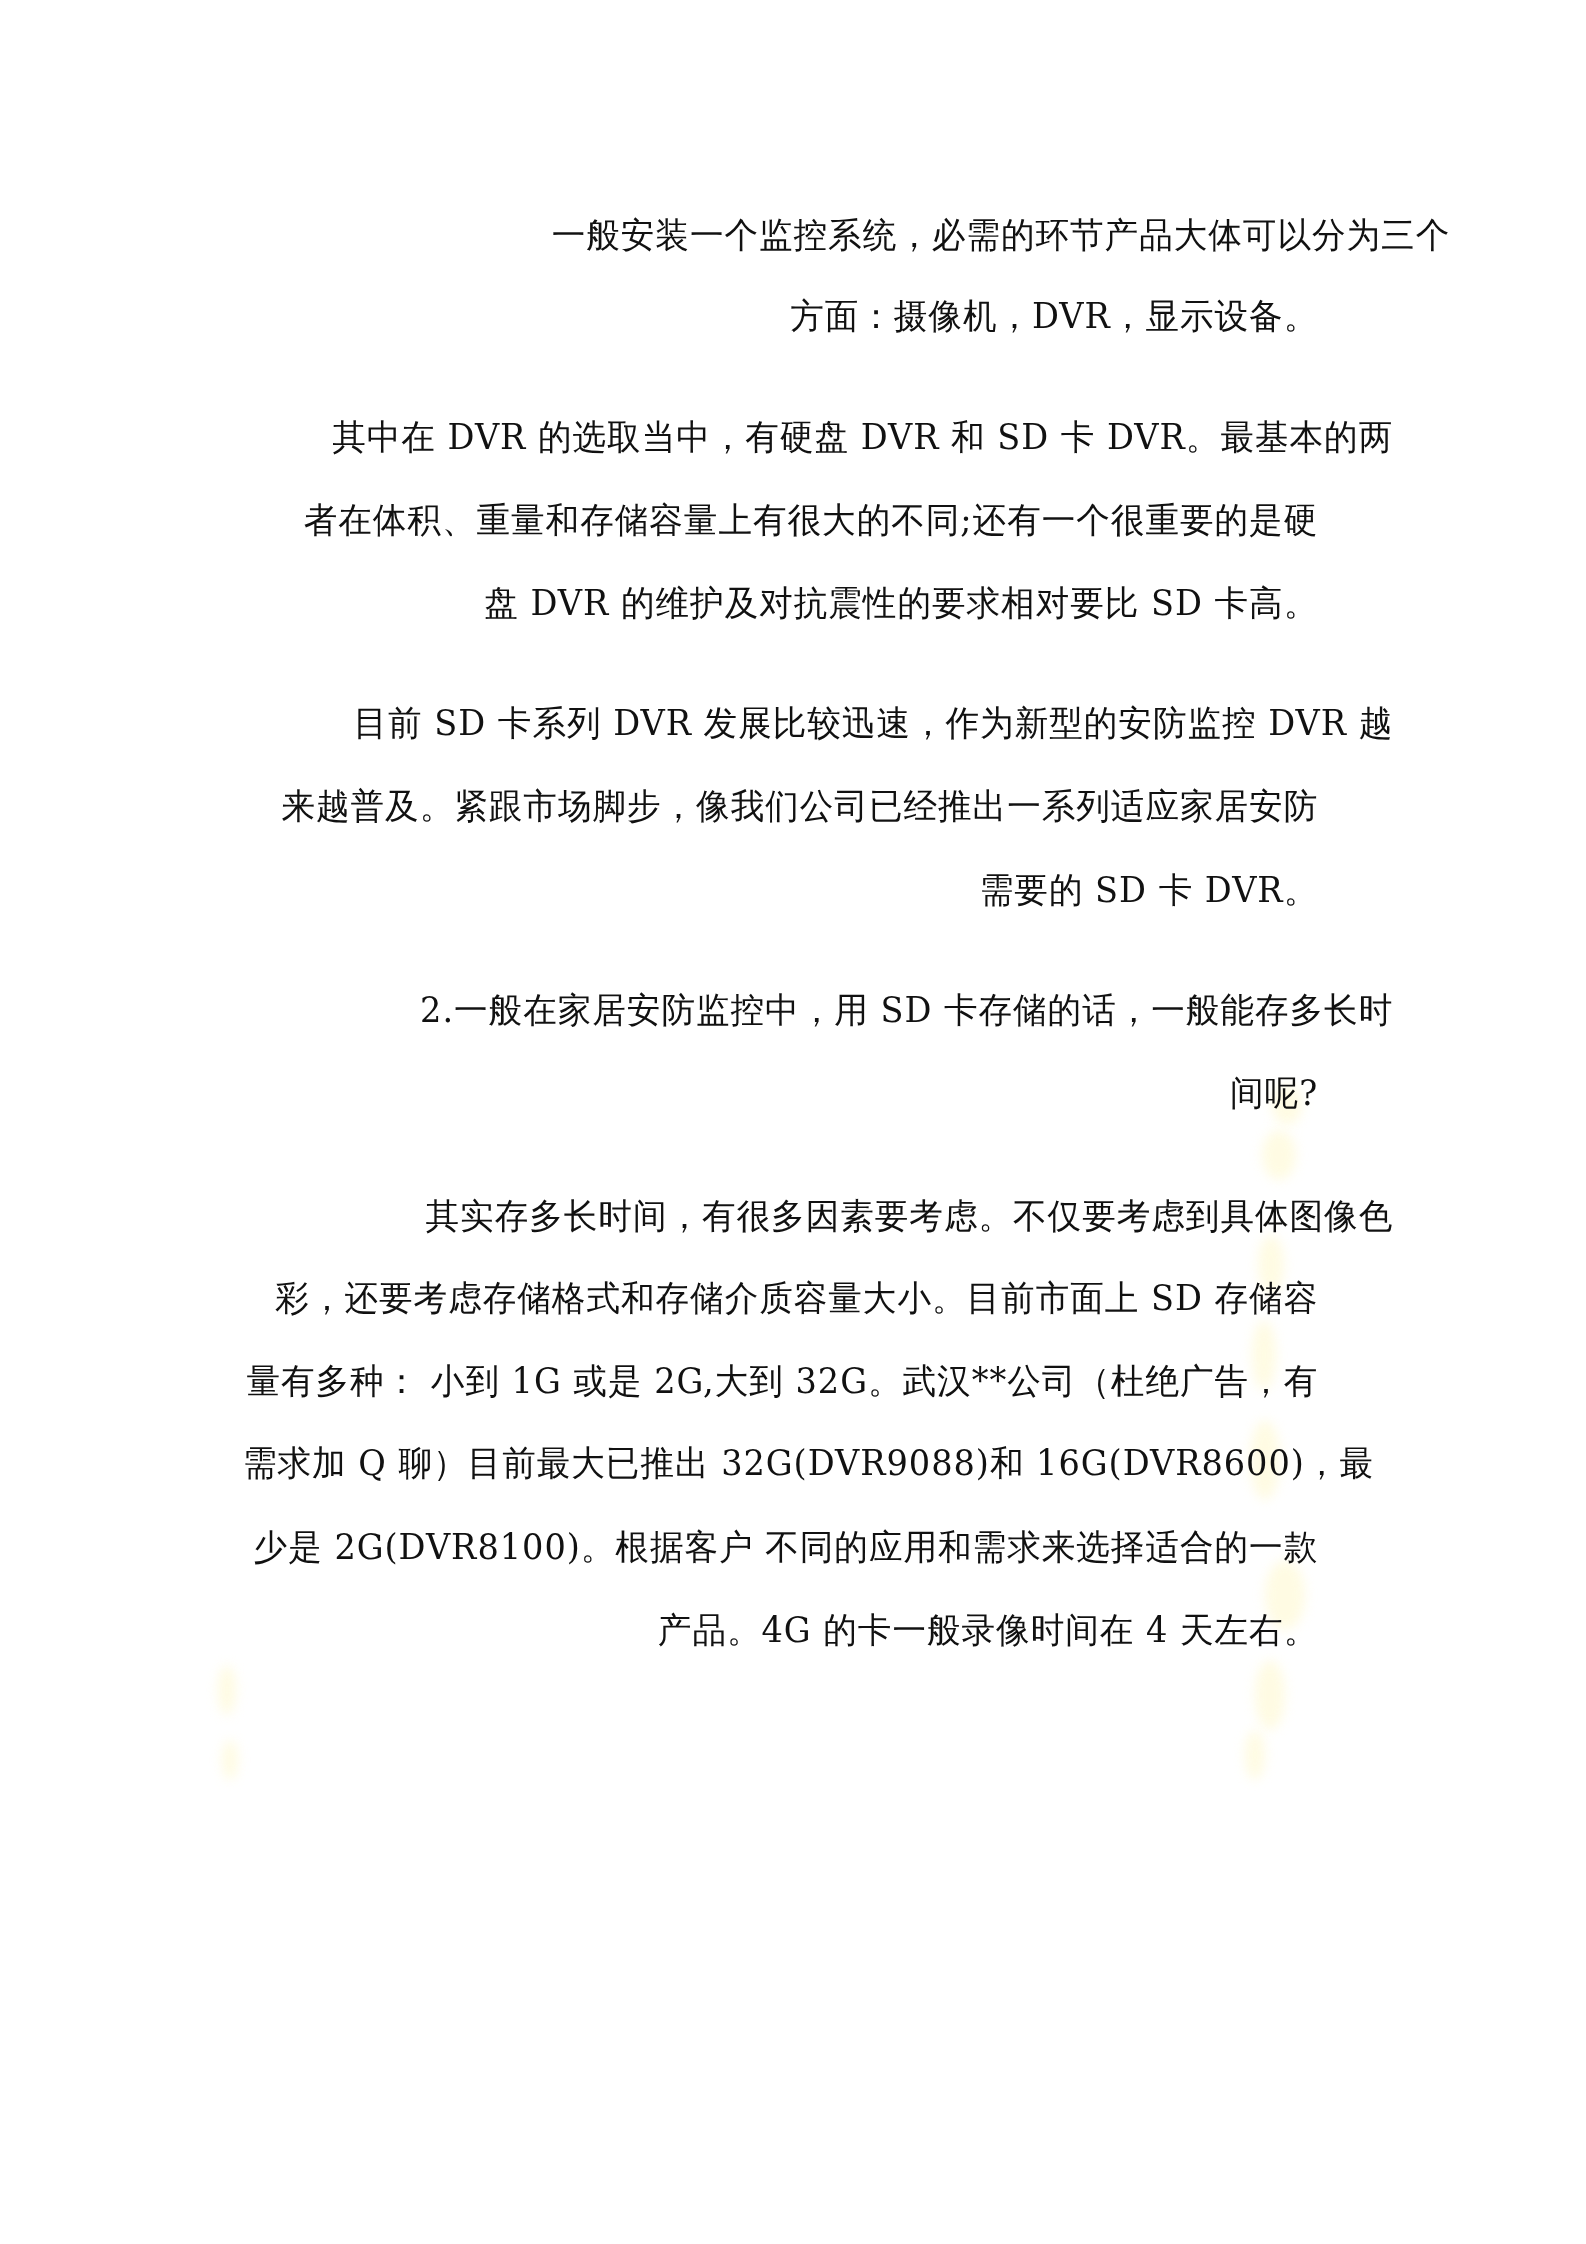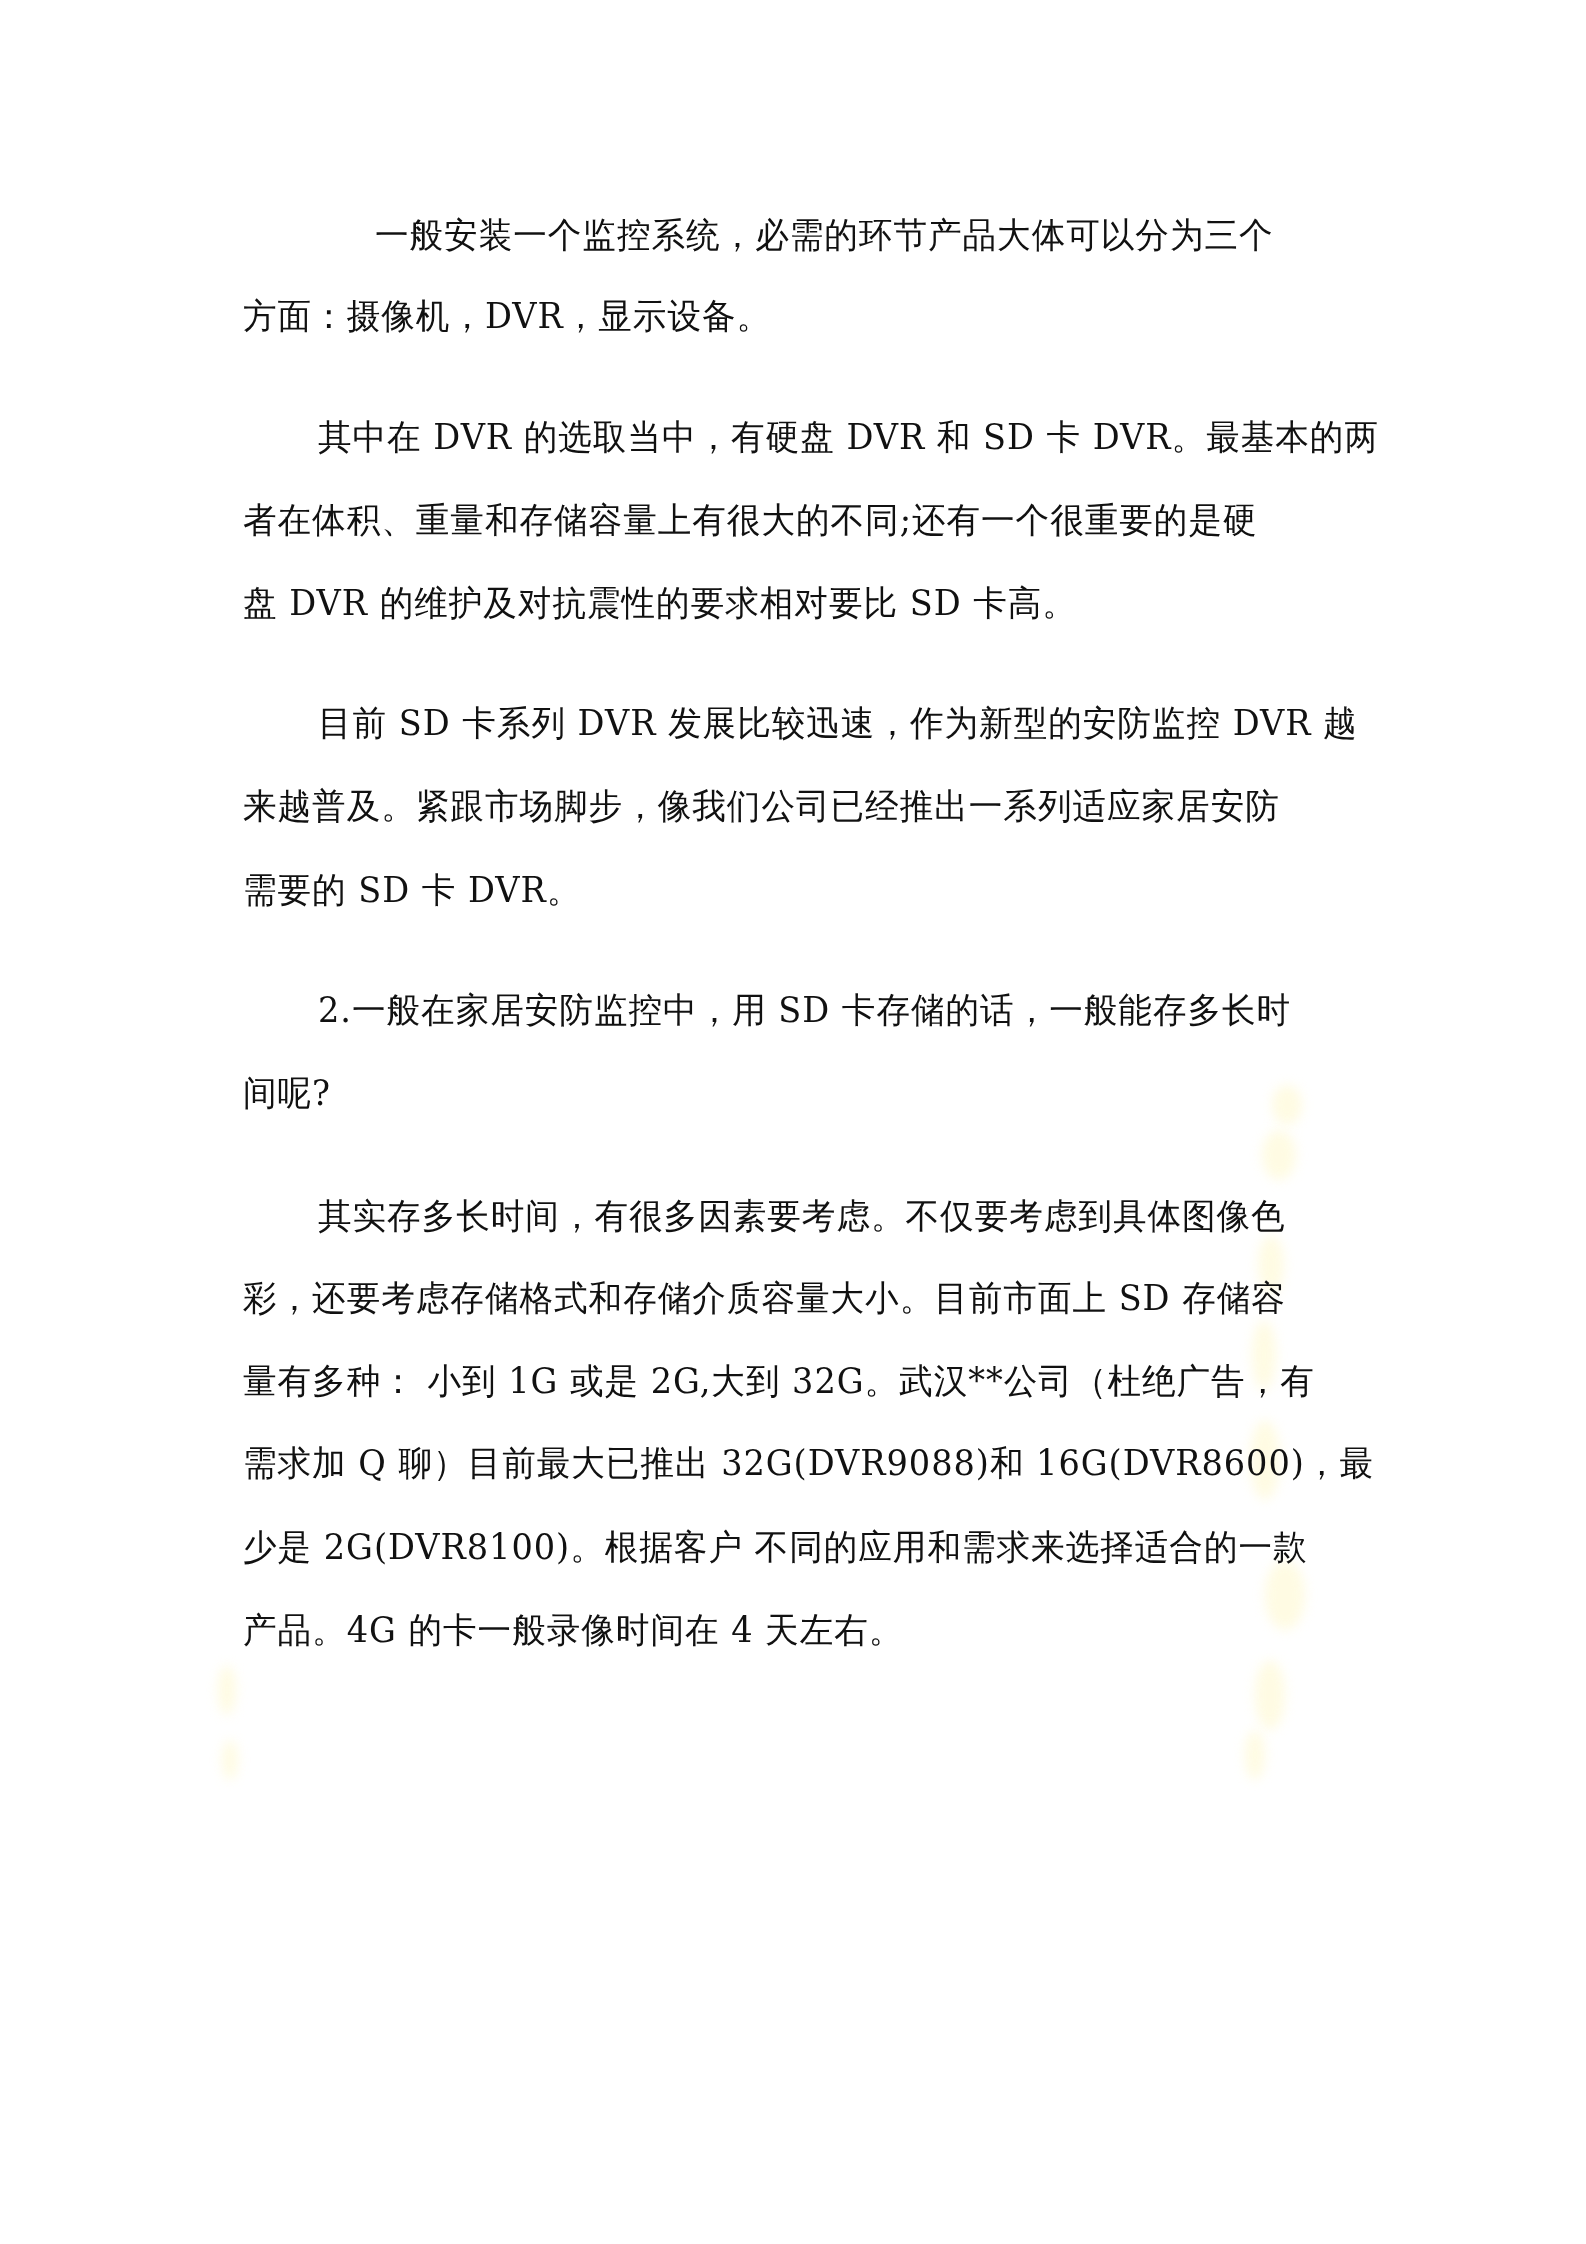--- a/index.html
+++ b/index.html
@@ -14,20 +14,21 @@
       overflow: hidden;
       font-family: "DejaVu Serif", "Liberation Serif", serif;
       color: #111111;
     }
     .page {
       position: absolute;
       left: 0; top: 0;
       width: 1586px;
       height: 2244px;
       background: #ffffff;
+      text-align: right;
     }
     .line {
       position: absolute;
       left: 243px;
       width: 1120px;
       height: 44px;
       line-height: 44px;
       font-size: 35px;
       white-space: nowrap;
       letter-spacing: 1px;

